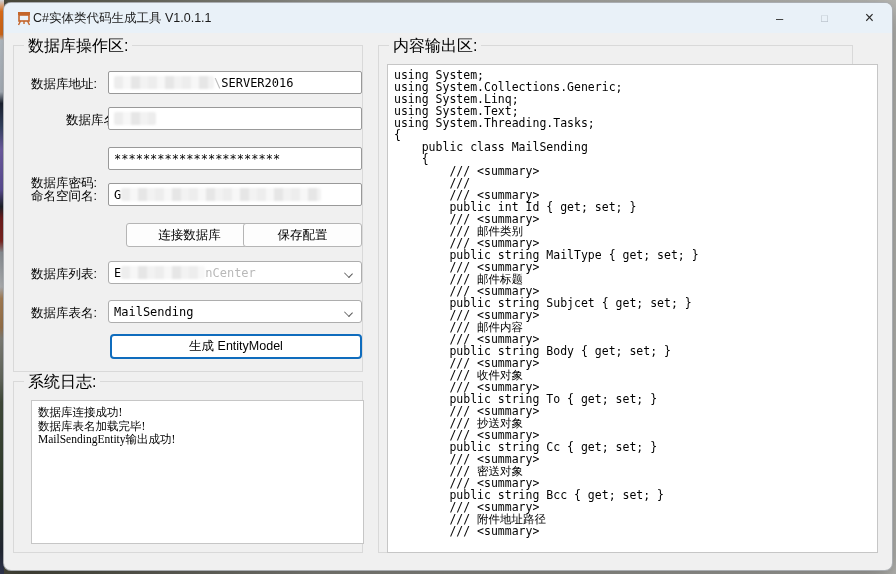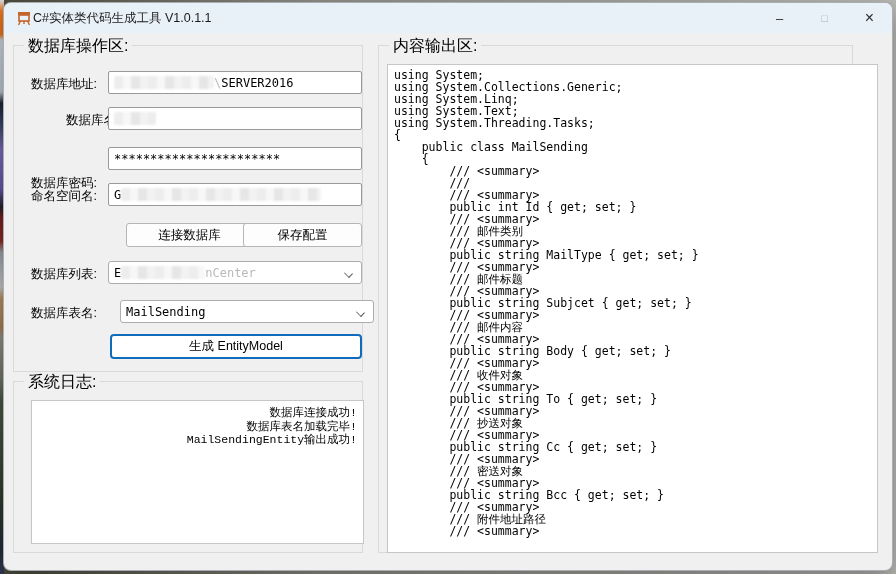--- a/index.html
+++ b/index.html
@@ -84,22 +84,22 @@
   .redact {
     display:inline-block; height:13px; vertical-align:middle; border-radius:2px;
     background:repeating-linear-gradient(90deg,#ededed 0 9px,#f7f7f7 9px 17px,#e6e6e6 17px 26px,#f2f2f2 26px 34px);
     filter:blur(1.3px);
   }
   .faded { color:#b9b9b9; }
 
   .log-box {
     position:absolute; left:17px; top:396px; width:333px; height:144px;
     background:#fff; border:1px solid #c6c6c6;
-    font-family:Liberation Mono, monospace; font-size:11.5px; line-height:13.5px;
-    padding:5px 6px; color:#000; white-space:pre; overflow:hidden;text-align:right;
+    font-family:Liberation Serif, serif; font-size:11.5px; line-height:13.5px;
+    padding:5px 6px; color:#000; white-space:pre; overflow:hidden;
   }
 
   .code-box {
     position:absolute; left:8px; top:18px; width:491px; height:489px;
     background:#fff; border:1px solid #c6c6c6; overflow:hidden;
     font-family:"DejaVu Sans Mono", monospace; font-size:11.5px; line-height:12px;
     color:#000; padding:4px 0 0 6px;
   }
   .code-box span.blk { display:block; white-space:pre; }
   .ns-blob { width:206px; height:11px; transform:translateY(2px); }
@@ -158,21 +158,21 @@
 
     <span class="fld-label" style="top:220px;">数据库列表:</span>
     <div class="combobox" style="top:215px;">
       <span>E</span>
         <span class="redact" style="width:84px;"></span>
         <span class="faded">nCenter</span>
       <i class="combo-arrow"></i>
     </div>
 
     <span class="fld-label" style="top:259px;">数据库表名:</span>
-    <div class="combobox" style="top:254px;margin-left:12px;">
+    <div class="combobox" style="top:254px;">
       <span>MailSending</span>
       <i class="combo-arrow"></i>
     </div>
 
     <div class="btn btn-accent" style="left:96px; top:288px; width:252px; height:25px;">生成 EntityModel</div>
   </div>
 
   <div class="groupbox" style="left:9px; top:378px; width:350px; height:172px;">
     <span class="gb-label">系统日志:</span>
     <div class="log-box" style="top:18px;">数据库连接成功!

